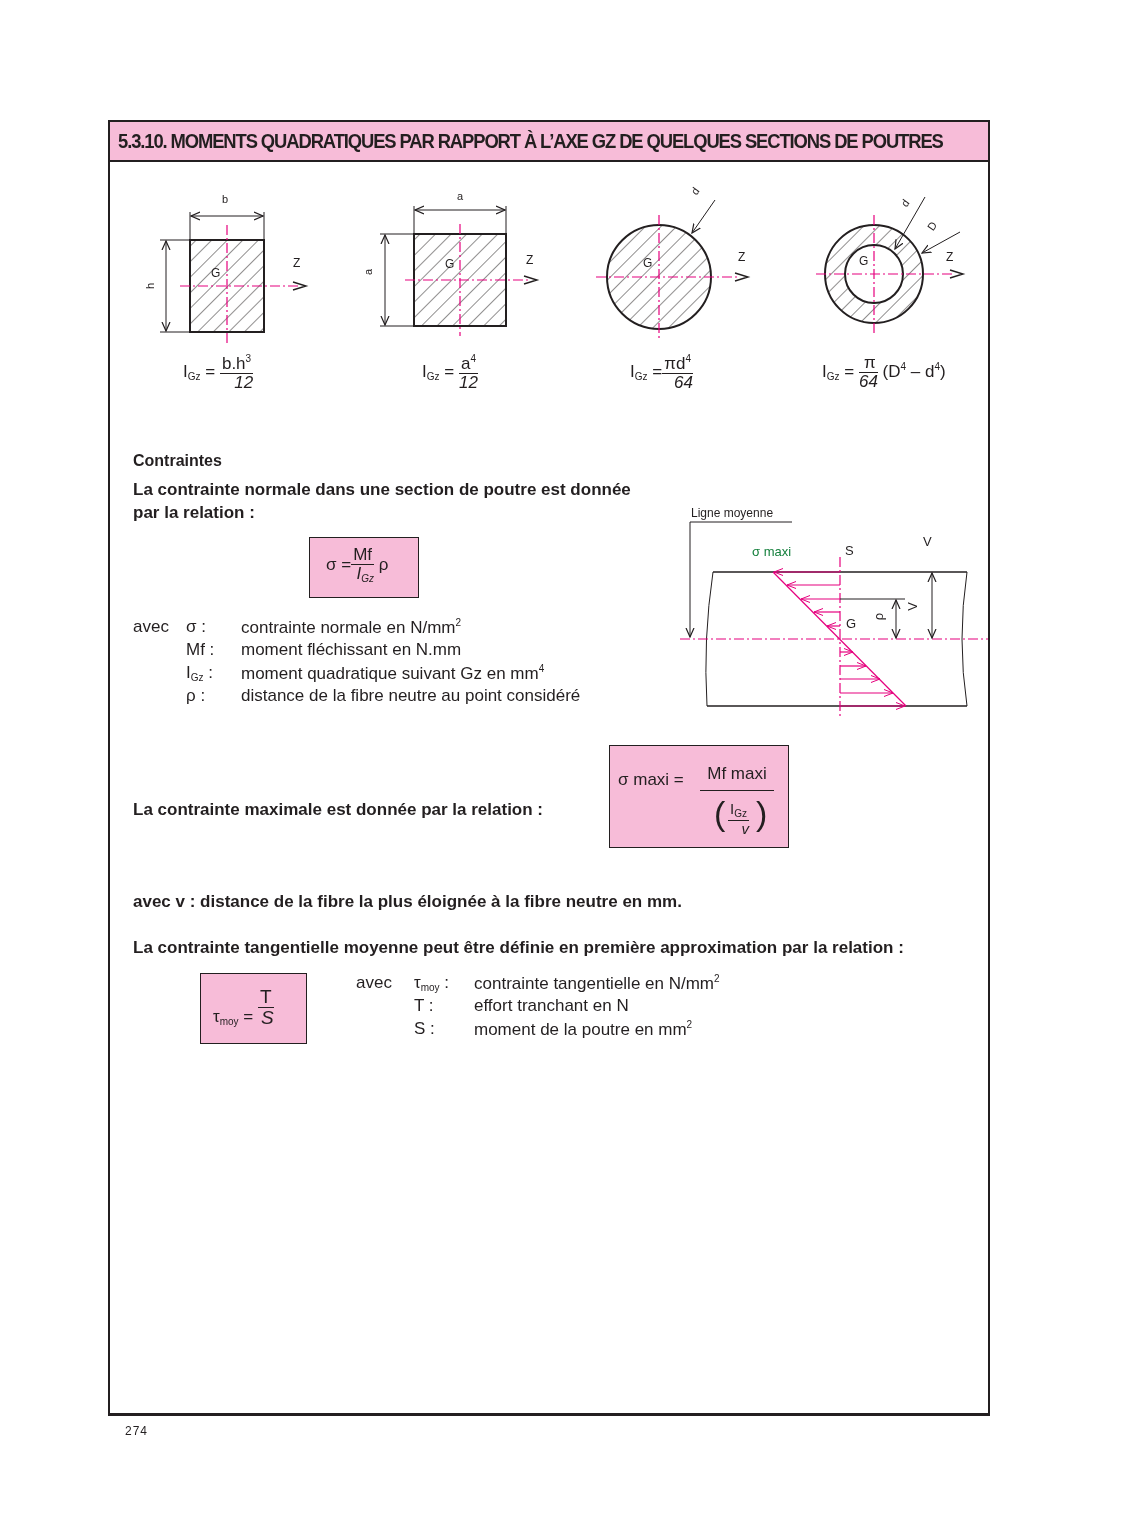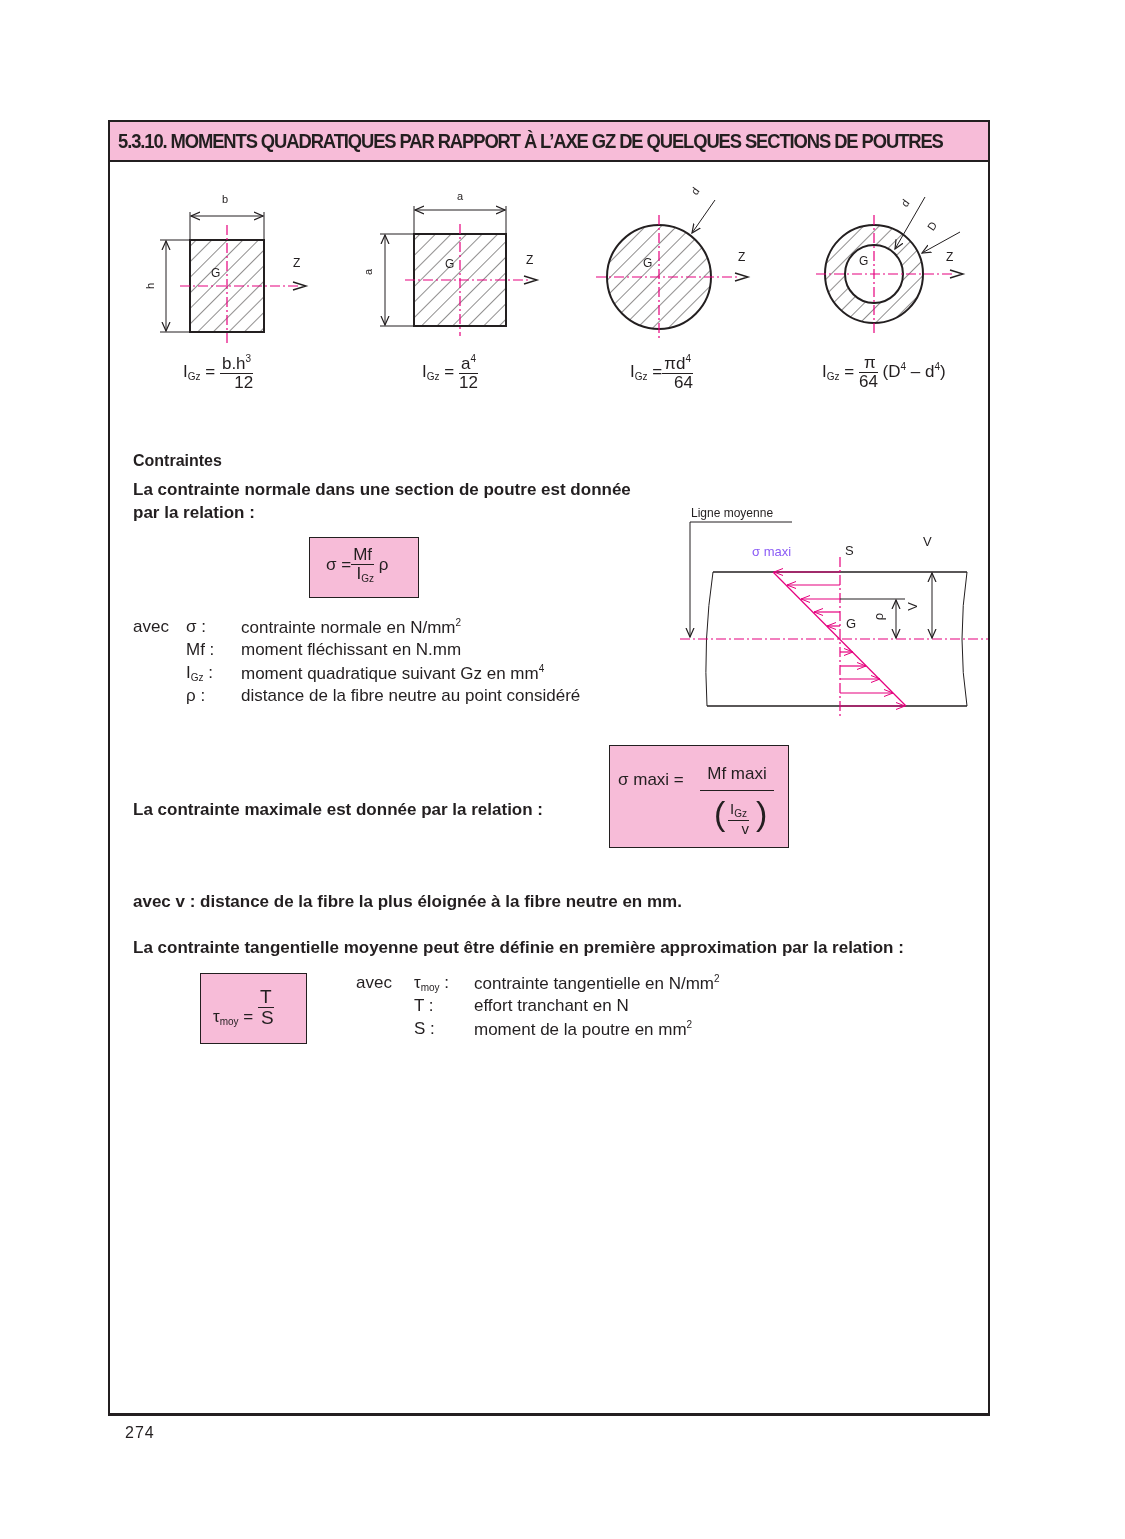--- a/index.html
+++ b/index.html
@@ -6,25 +6,25 @@
     body { width: 1125px; height: 1539px; position: relative; font-family: "Liberation Sans", sans-serif; color: #231f20; overflow: hidden; }
     .frame { position: absolute; left: 108px; top: 120px; width: 882px; height: 1296px; border: 2px solid #231f20; border-bottom-width: 3px; box-sizing: border-box; }
     .title-bar { position: absolute; left: 0; top: 0; right: 0; height: 38px; background: #f7bcd8; border-bottom: 2px solid #231f20; }
     .title-text { position: absolute; left: 8px; top: 8px; font-family: "Liberation Sans", sans-serif; font-weight: bold; font-size: 20px; letter-spacing: -1.2px; transform: scaleX(0.92); transform-origin: left center; white-space: nowrap; color: #231f20; }
     .abs { position: absolute; }
     .txt { font-size: 17px; white-space: nowrap; font-weight: bold; }
     .heading { font-weight: bold; font-size: 16px; }
     .pinkbox { position: absolute; background: #f7bcd8; border: 1.5px solid #231f20; box-sizing: border-box; }
     .frac { display: inline-block; vertical-align: middle; text-align: right; }
     .frac .num { display: block; border-bottom: 1.5px solid #231f20; padding: 0 2px; line-height: 1.05; }
-    .frac .den { display: block; line-height: 1.05; }
+    .frac .den { display: block; line-height: 1.05; font-style: italic; }
     .sub { font-size: 10px; vertical-align: -3px; }
     .sup { font-size: 10px; vertical-align: 7px; }
     .formula { font-size: 17px; white-space: nowrap; }
-    .page-num { position: absolute; left: 125px; top: 1424px; font-size: 16px; letter-spacing: 1px; }
+    .page-num { position: absolute; left: 125px; top: 1424px; font-size: 12px; letter-spacing: 1px; }
     .def-row { position: absolute; font-size: 17px; white-space: nowrap; }
   </style>
 </head>
 <body>
 
 <div class="frame">
   <div class="title-bar">
     <div class="title-text">5.3.10. MOMENTS QUADRATIQUES PAR RAPPORT À L’AXE GZ DE QUELQUES SECTIONS DE POUTRES</div>
   </div>
 </div>
@@ -198,21 +198,21 @@
     <line x1="170" y1="193" x2="223" y2="193" stroke="#e6007e" stroke-width="1.2" marker-end="url(#parr)"></line>
     <line x1="170" y1="206" x2="235" y2="206" stroke="#e6007e" stroke-width="1.2" marker-end="url(#parr)"></line>
   </g>
 
   <line x1="170" y1="99" x2="235" y2="99" stroke="#231f20" stroke-width="1"></line>
   <line x1="226" y1="100" x2="226" y2="138" stroke="#231f20" stroke-width="1" marker-start="url(#karr)" marker-end="url(#karr)"></line>
 
   <line x1="262" y1="73" x2="262" y2="138" stroke="#231f20" stroke-width="1" marker-start="url(#karr)" marker-end="url(#karr)"></line>
 </svg>
 <div class="abs" style="left:691px;top:506px;font-size:12px">Ligne moyenne</div>
-<div class="abs" style="left:752px;top:544px;font-size:13px;color:#8b5cf6">σ maxi</div>
+<div class="abs" style="left:752px;top:544px;font-size:13px;color:#15803d">σ maxi</div>
 <div class="abs" style="left:845px;top:543px;font-size:13px">S</div>
 <div class="abs" style="left:923px;top:534px;font-size:13px">V</div>
 <div class="abs" style="left:908px;top:599px;font-size:13px;transform:rotate(-90deg)">V</div>
 <div class="abs" style="left:875px;top:609px;font-size:13px;transform:rotate(-90deg)">ρ</div>
 <div class="abs" style="left:846px;top:616px;font-size:13px">G</div>
 
 <div class="abs txt" style="left:133px;top:800px">La contrainte maximale est donnée par la relation :</div>
 <div class="pinkbox" style="left:609px;top:745px;width:180px;height:103px">
   <div class="abs formula" style="left:8px;top:18px">
     <span style="position:relative;top:6px">σ maxi =</span>

